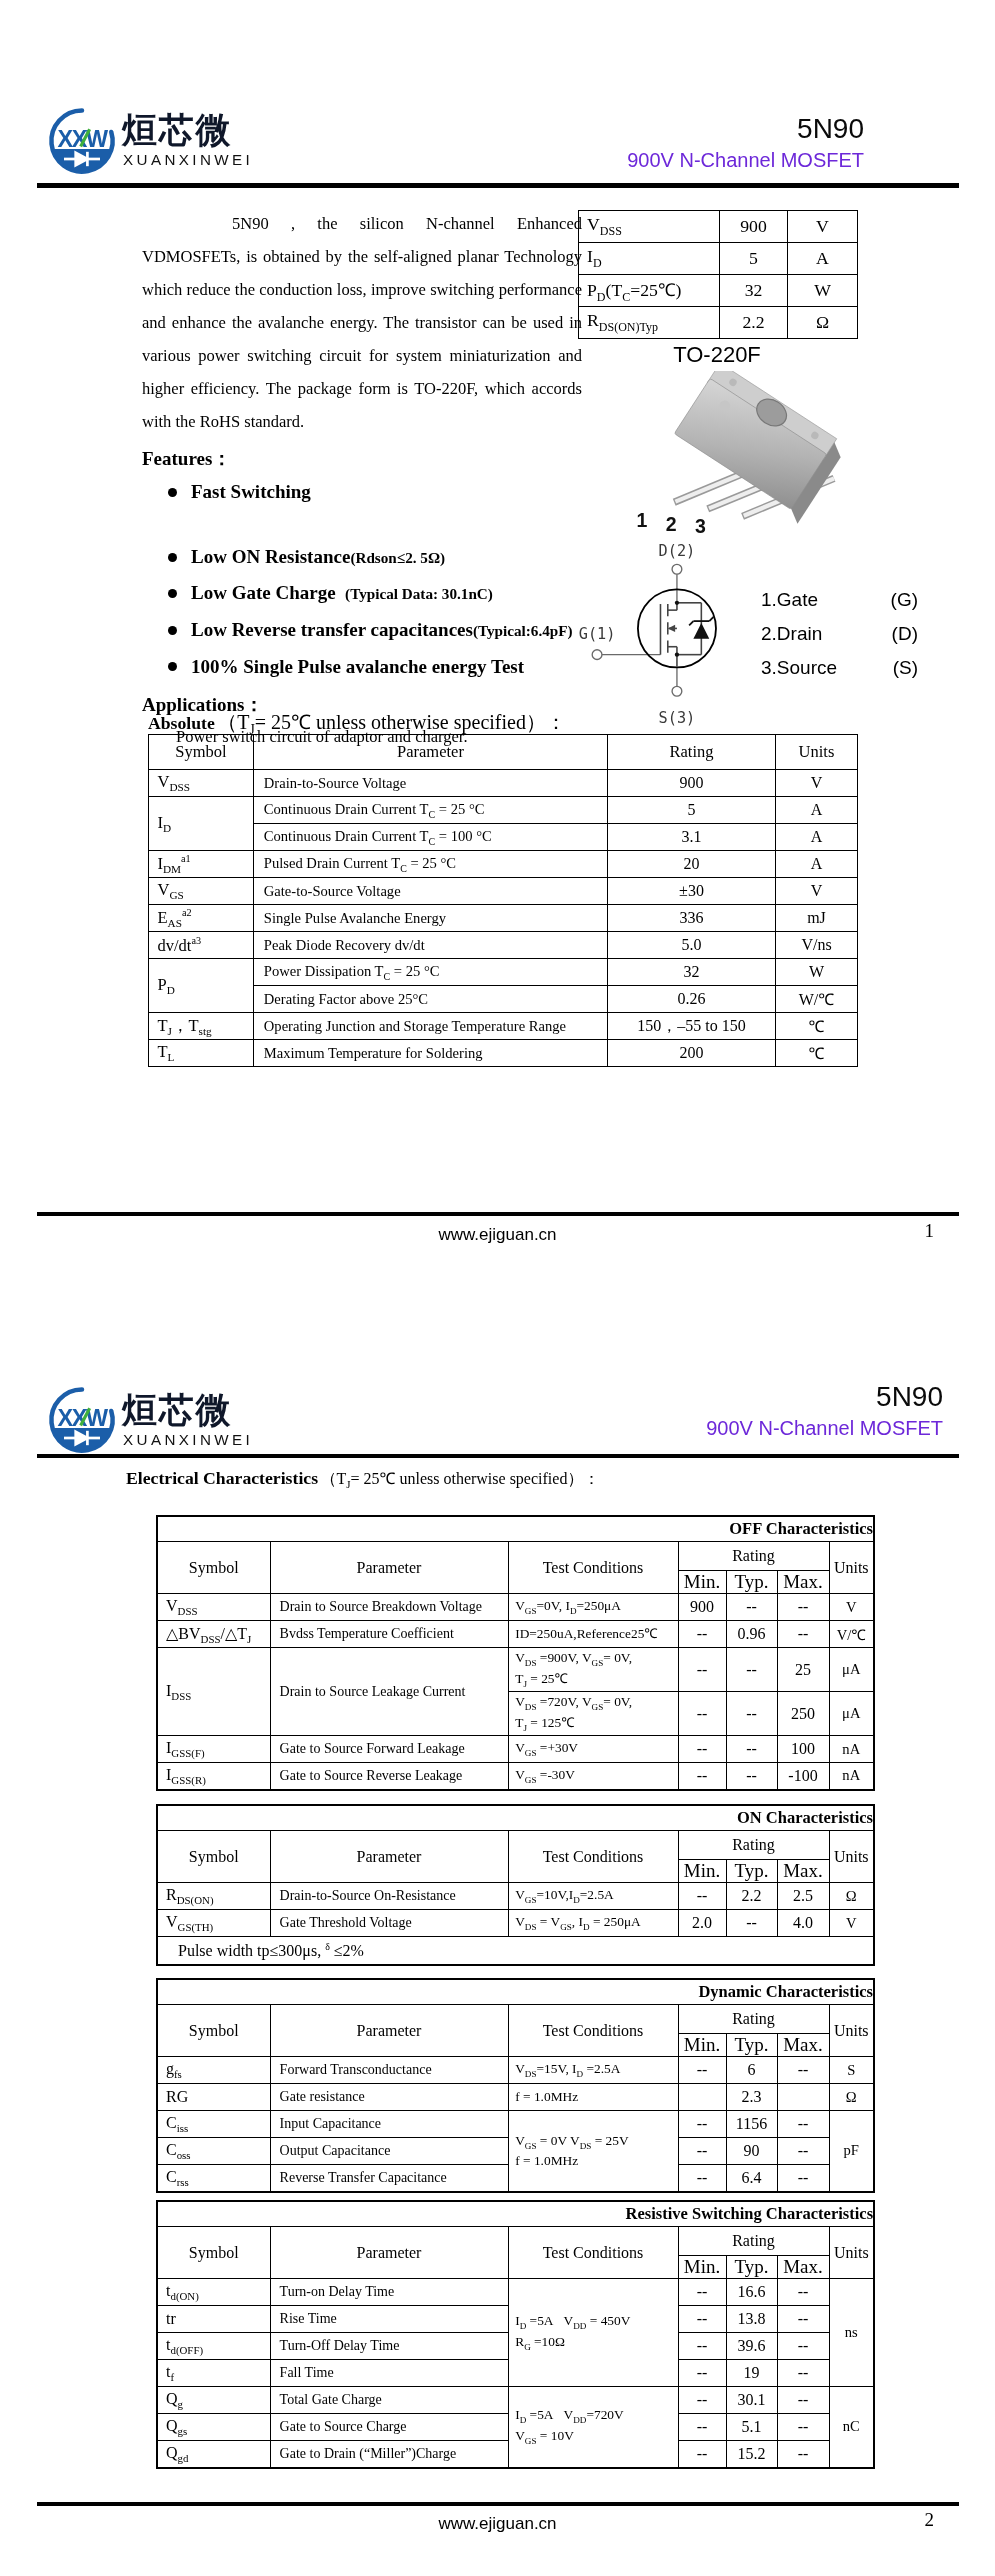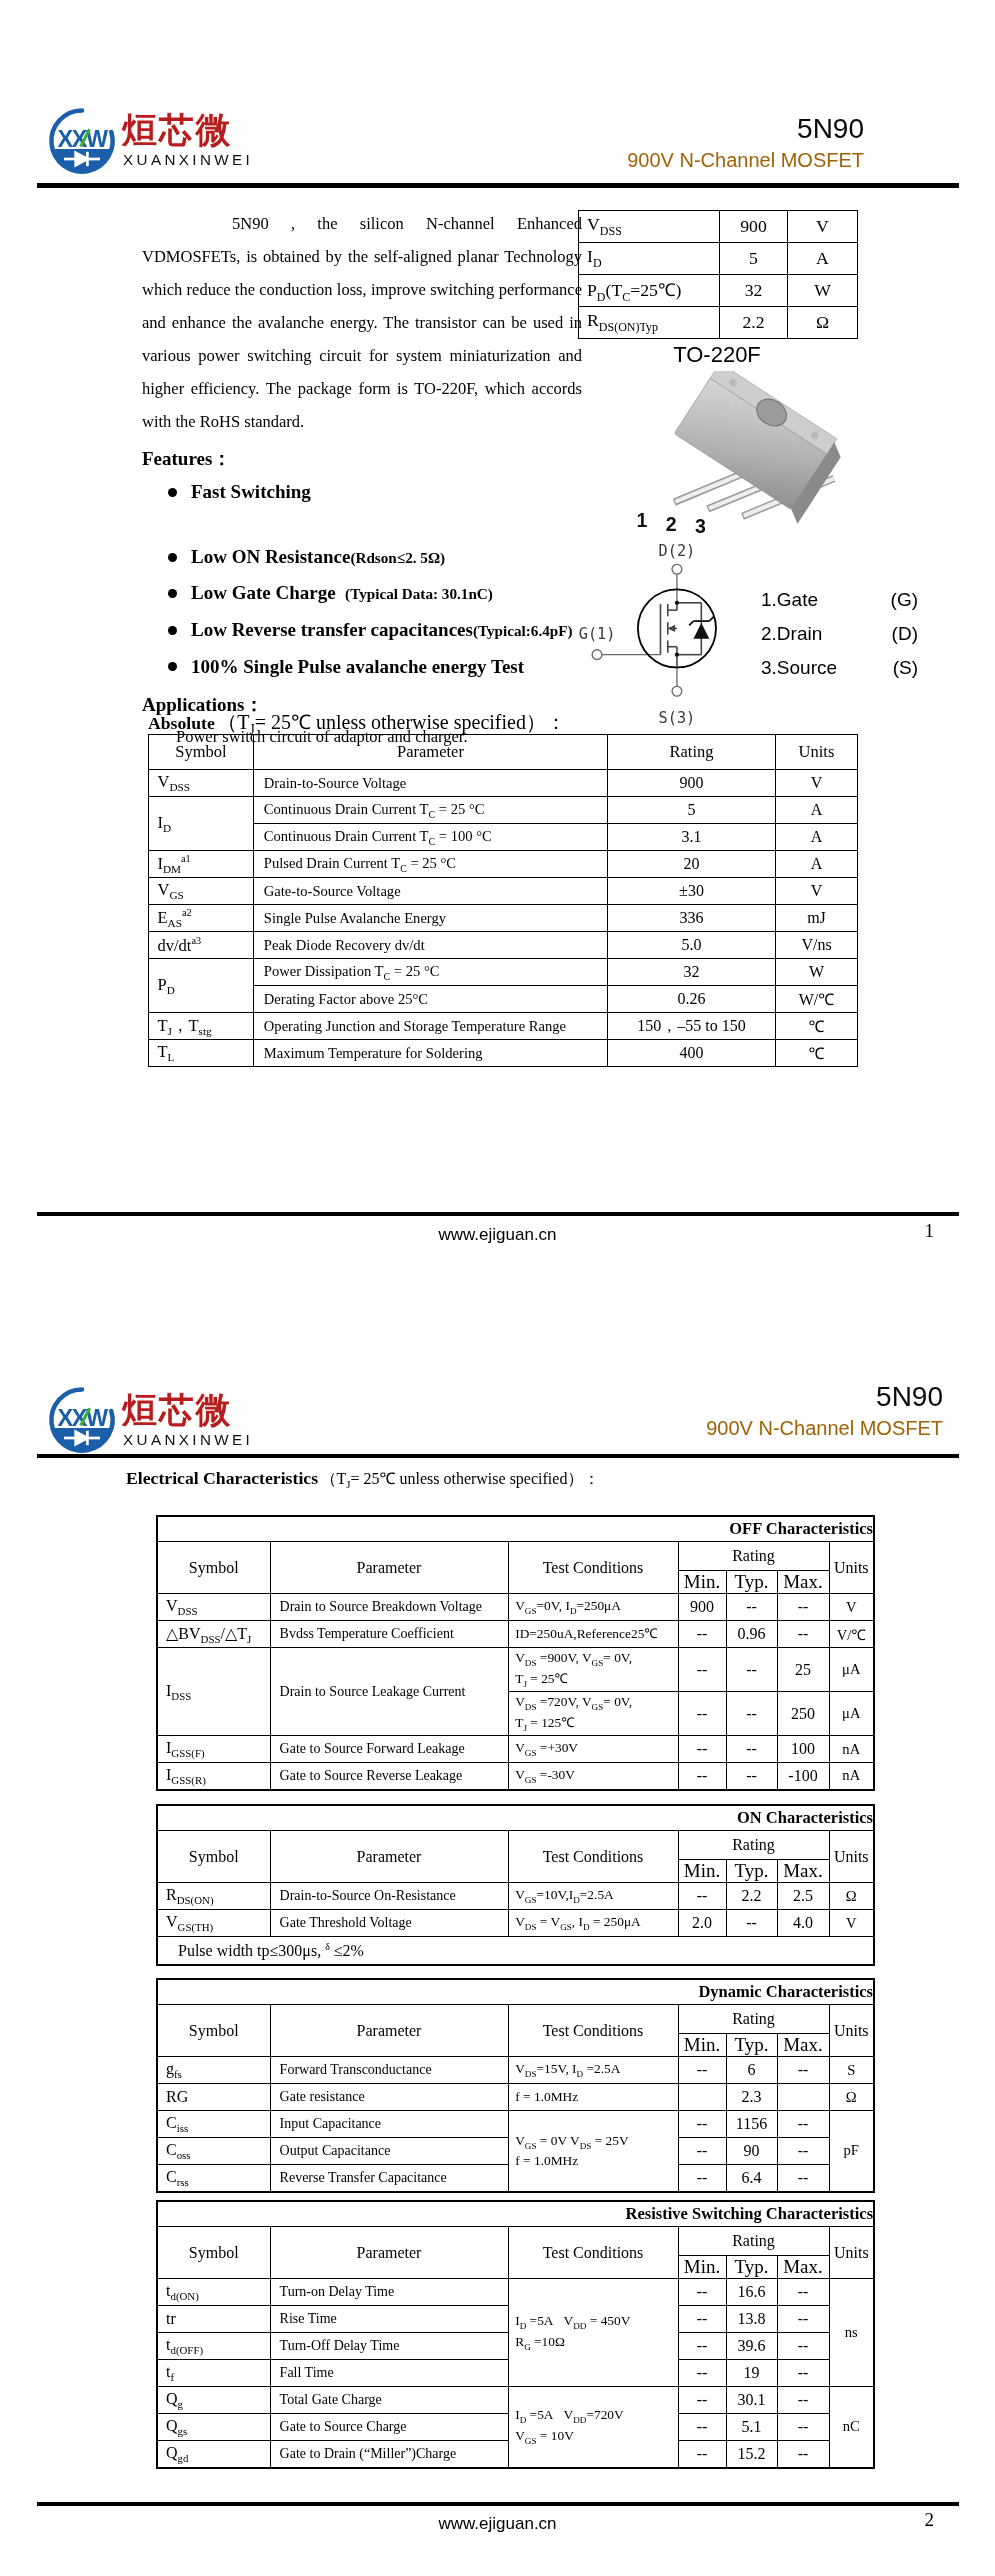--- a/index.html
+++ b/index.html
@@ -3,24 +3,24 @@
 <meta charset="utf-8">
 <style>
   * { margin:0; padding:0; box-sizing:border-box; }
   html,body { background:#ffffff; }
   body { width:995px; font-family:"Liberation Serif", serif; color:#000; }
   .page { position:relative; width:995px; height:1288px; overflow:hidden; background:#fff; }
   .ab { position:absolute; }
 
   
   .hdr-rule { left:37px; width:922px; height:4.9px; background:#000; }
-  .logo-cn { font-family:"DejaVu Sans", sans-serif; font-weight:900; font-size:35px; letter-spacing:1.8px; color:#b91c1c; }
+  .logo-cn { font-family:"DejaVu Sans", sans-serif; font-weight:900; font-size:35px; letter-spacing:1.8px; color:#0f172a; }
   .logo-en { font-family:"Liberation Sans", sans-serif; font-weight:500; font-size:15.2px; letter-spacing:3.4px; color:#111; }
   .title-part { font-family:"Liberation Sans", sans-serif; font-size:28px; color:#0a0a0a; text-align:right; }
-  .title-sub  { font-family:"Liberation Sans", sans-serif; font-size:20px; color:#a16207; text-align:right; margin-top:3.7px; }
+  .title-sub  { font-family:"Liberation Sans", sans-serif; font-size:20px; color:#6d28d9; text-align:right; margin-top:3.7px; }
 
   
   .leftcol { left:142px; top:202px; width:440px; }
   .h-serif { font-size:19px; font-weight:bold; }
   .desc-body { margin-top:4.9px; font-size:16.5px; line-height:33px; text-align:justify; text-indent:90px; }
   ul.features { list-style:none; margin-top:8.5px; padding-left:49px; }
   ul.features li { position:relative; font-size:19px; font-weight:bold; margin-bottom:14.6px; }
   ul.features li::before { content:""; position:absolute; left:-23px; top:6.7px; width:9.1px; height:9.1px; border-radius:50%; background:#000; }
   ul.features li:first-child { margin-bottom:43px; }
   ul.features .note { font-size:15.2px; }
@@ -307,21 +307,21 @@
         </tr>
       <tr class="gs">
           <td class="sym-c">T<sub>J</sub>，T<sub>stg</sub></td>
           <td class="par-c">Operating Junction and Storage Temperature Range</td>
           <td class="val-c">150，–55 to 150</td>
           <td class="unit-c">℃</td>
         </tr>
       <tr class="gs">
           <td class="sym-c">T<sub>L</sub></td>
           <td class="par-c">Maximum Temperature for Soldering</td>
-          <td class="val-c">400</td>
+          <td class="val-c">200</td>
           <td class="unit-c">℃</td>
         </tr>
     </tbody>
   </table>
 
   <div class="ab ftr-rule" style="top:1212px;"></div>
   <div class="ab ftr-url" style="left:0; top:1225px; width:995px; text-align:center;">www.ejiguan.cn</div>
   <div class="ab ftr-page" style="right:61px; top:1220px;">1</div>
 </div>
 

